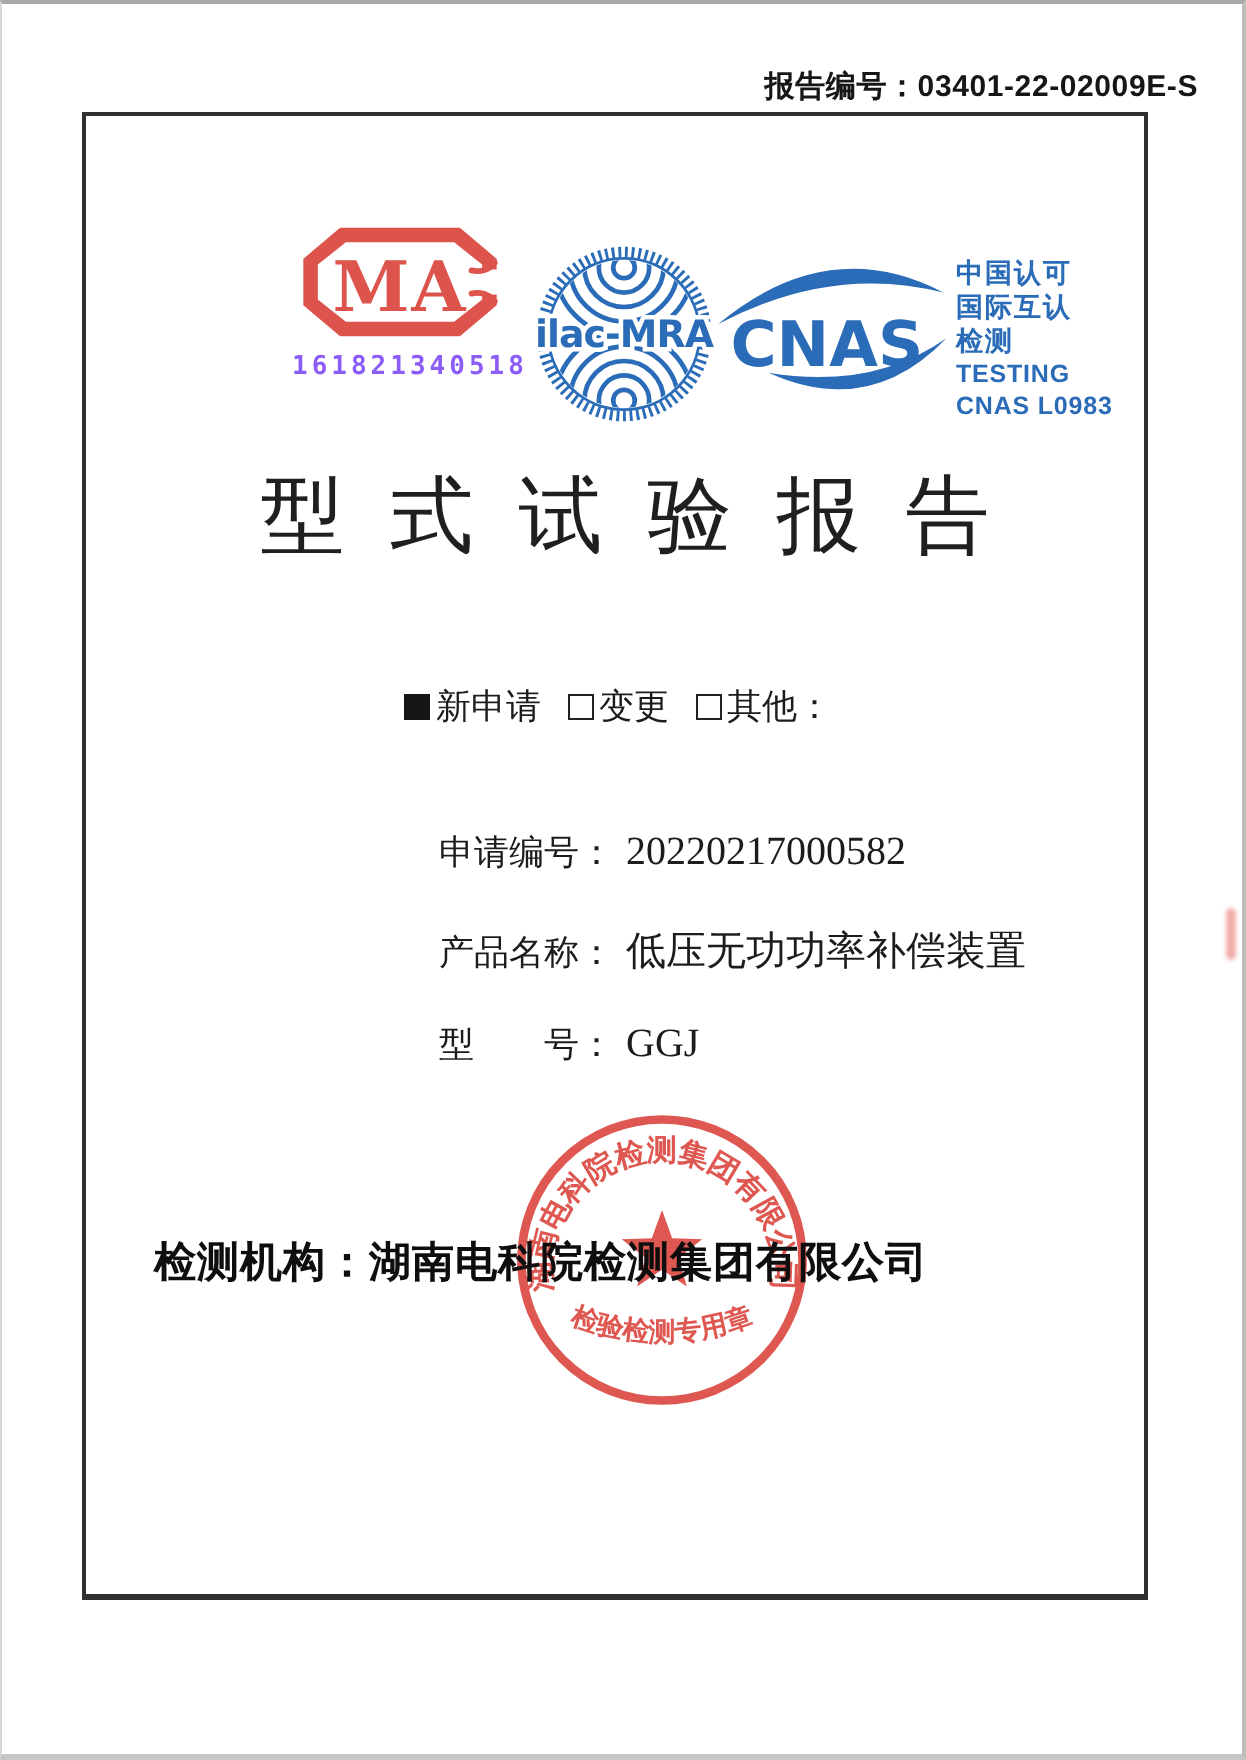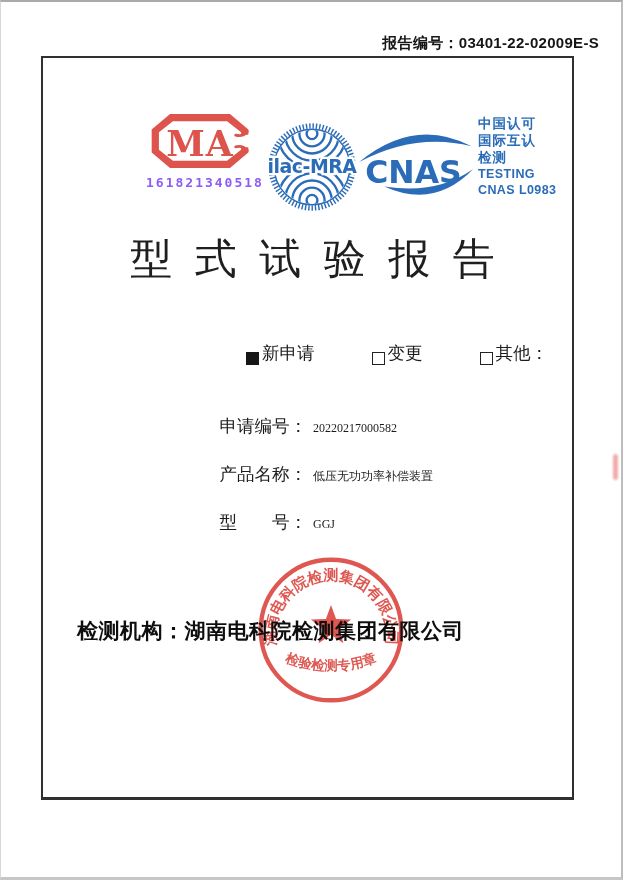--- a/index.html
+++ b/index.html
@@ -19,42 +19,42 @@
     border:2px solid #303030;border-bottom-width:3px;box-sizing:border-box;
   }
   .cma-block{position:absolute;left:125px;top:110px;width:108px;text-align:center;margin-left:20px;}
   .cma-number{
     margin-top:1px;font-family:"DejaVu Sans Mono","Liberation Mono",monospace;
     font-size:13px;letter-spacing:2px;color:#8b5cf6;font-weight:bold;
   }
   .ilac-block{position:absolute;left:266px;top:119px;}
   .cnas-block{position:absolute;left:355px;top:116px;text-align:center;}
   .cnas-caption{
-    position:absolute;left:477px;top:113px;width:90px;
+    position:absolute;left:477px;top:126px;width:90px;
     font-family:"Liberation Sans","DejaVu Sans",sans-serif;font-weight:bold;color:#2b6cb8;
   }
   .cnas-caption .zh{font-size:13.5px;line-height:17px;letter-spacing:1px;}
   .cnas-caption .en{font-size:12.5px;line-height:16px;letter-spacing:.4px;}
   .doc-title{
     position:absolute;top:231px;left:0;width:623px;text-align:center;
     font-size:42px;line-height:52px;letter-spacing:6px;padding-left:6px;
     box-sizing:border-box;color:#1f1f1f;white-space:pre;
   }
   .apply-row{
     position:absolute;left:201px;top:339px;font-size:17.5px;color:#1c1c1c;
     display:flex;align-items:center;
   }
-  .opt{display:inline-flex;align-items:flex-end;margin-right:13px;margin-left:44px;}
+  .opt{display:inline-flex;align-items:center;margin-right:13px;}
   .cb-box{
     display:inline-block;width:13px;height:13px;border:1.6px solid #222;
     margin-right:3px;box-sizing:border-box;background:#fff;
   }
   .cb-box[data-checked="true"]{background:#161616;border-color:#161616;}
   .field{position:absolute;left:201px;font-size:17.5px;color:#1c1c1c;white-space:pre;}
-  .f-value{font-size:12px;margin-left:6px;}
+  .f-value{font-size:20px;margin-left:6px;}
   .stamp-wrap{position:absolute;left:253px;top:551px;width:154px;height:154px;z-index:2;opacity:.92;}
   .agency-line{
     position:absolute;top:615px;left:0;width:539px;text-align:center;z-index:3;
     font-family:"Liberation Sans","DejaVu Sans",sans-serif;font-weight:bold;
     font-size:21px;color:#0e0e0e;letter-spacing:.5px;
   }
   .edge-smudge{
     position:absolute;right:3px;top:452px;width:5px;height:26px;background:#e25c55;
     border-radius:3px;opacity:.5;filter:blur(1px);
   }

